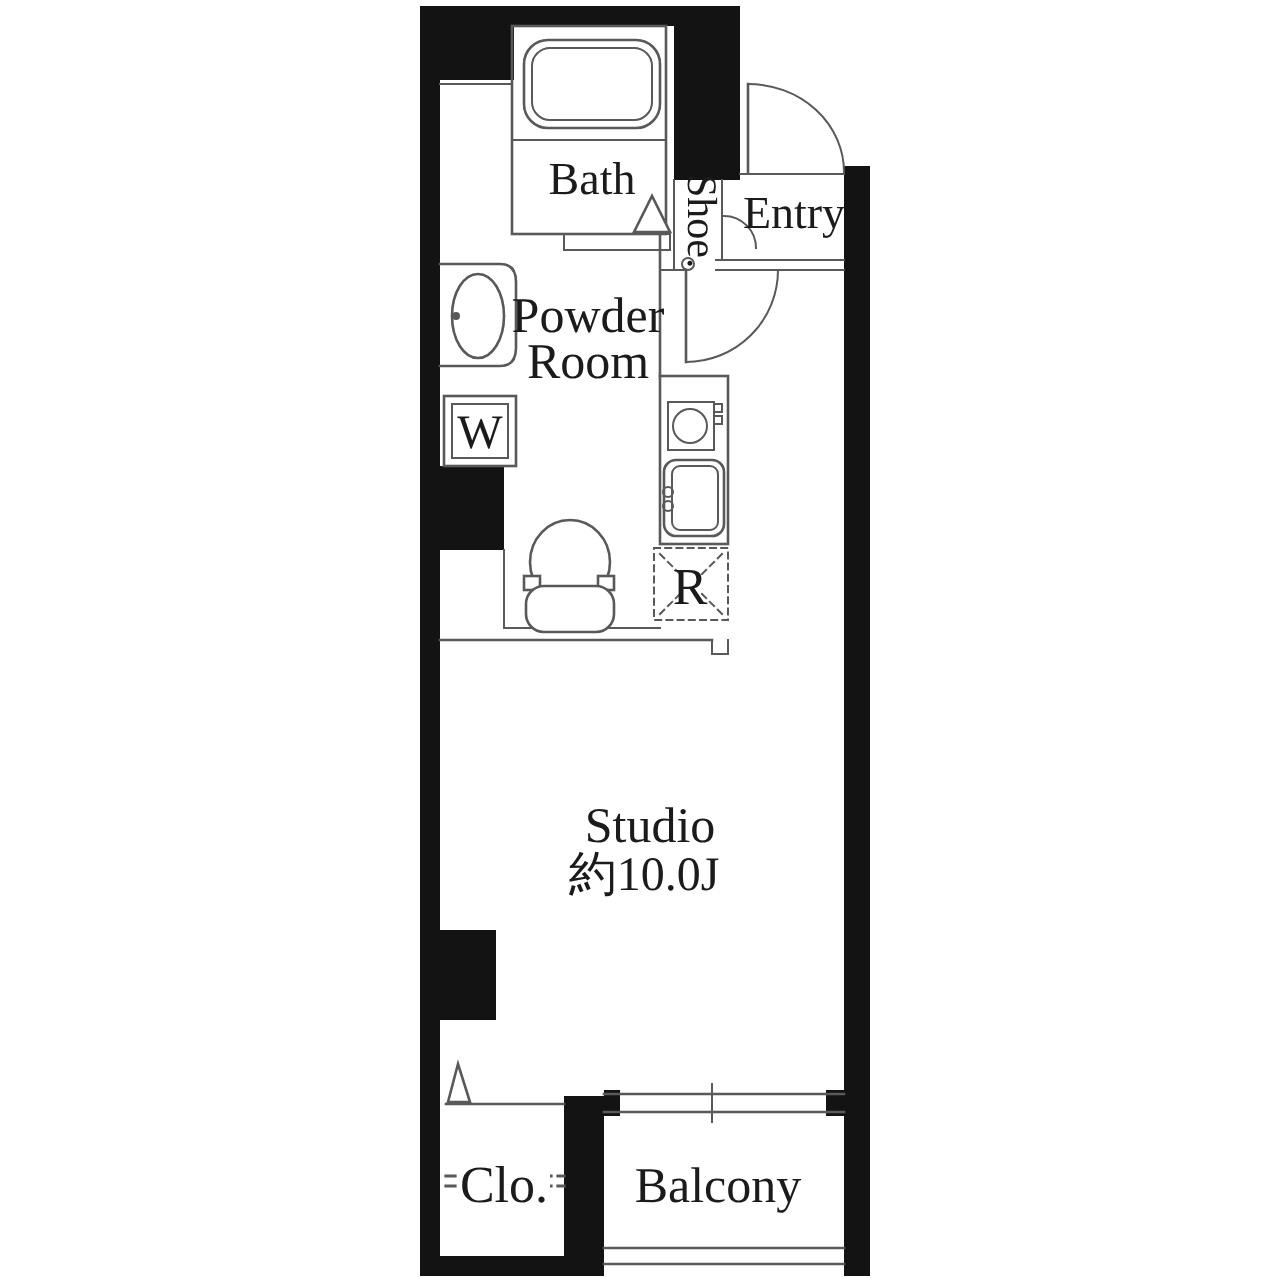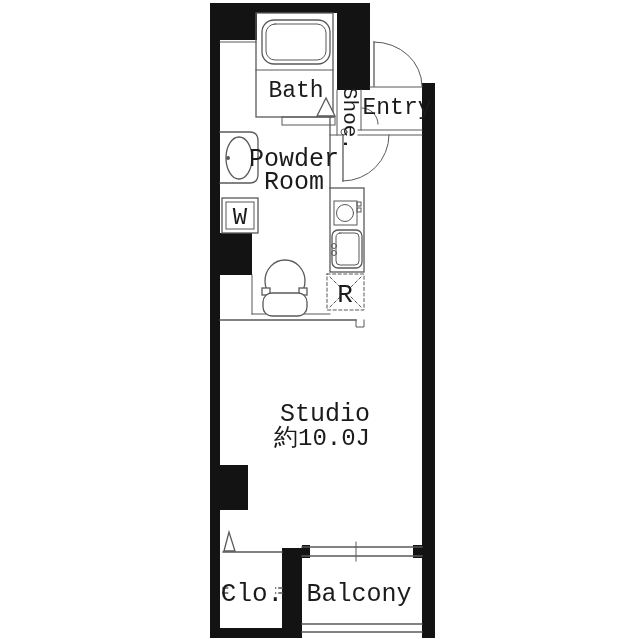--- a/index.html
+++ b/index.html
@@ -1,18 +1,18 @@
 <!DOCTYPE html>
 <html><head>
 <meta charset="utf-8">
 <style>
   html,body{margin:0;padding:0;background:#ffffff;}
   .stage{
     position:relative;width:640px;height:639px;background:#ffffff;
-    font-family:Liberation Mono, monospace;overflow:hidden;
+    font-family:Liberation Serif, serif;overflow:hidden;
   }
   svg{position:absolute;left:0;top:0;}
   .wall{fill:#131313;stroke:none;}
   .ln{fill:none;stroke:#595959;stroke-width:1.3;stroke-linecap:square;}
   .thin{stroke-width:1;}
   .fw{fill:#ffffff;}
   .dash{stroke-dasharray:3 2.6;}
   .poledash{stroke-dasharray:4.5 3.5;stroke-width:1.6;}
   text{fill:#1b1b1b;}
 </style>

